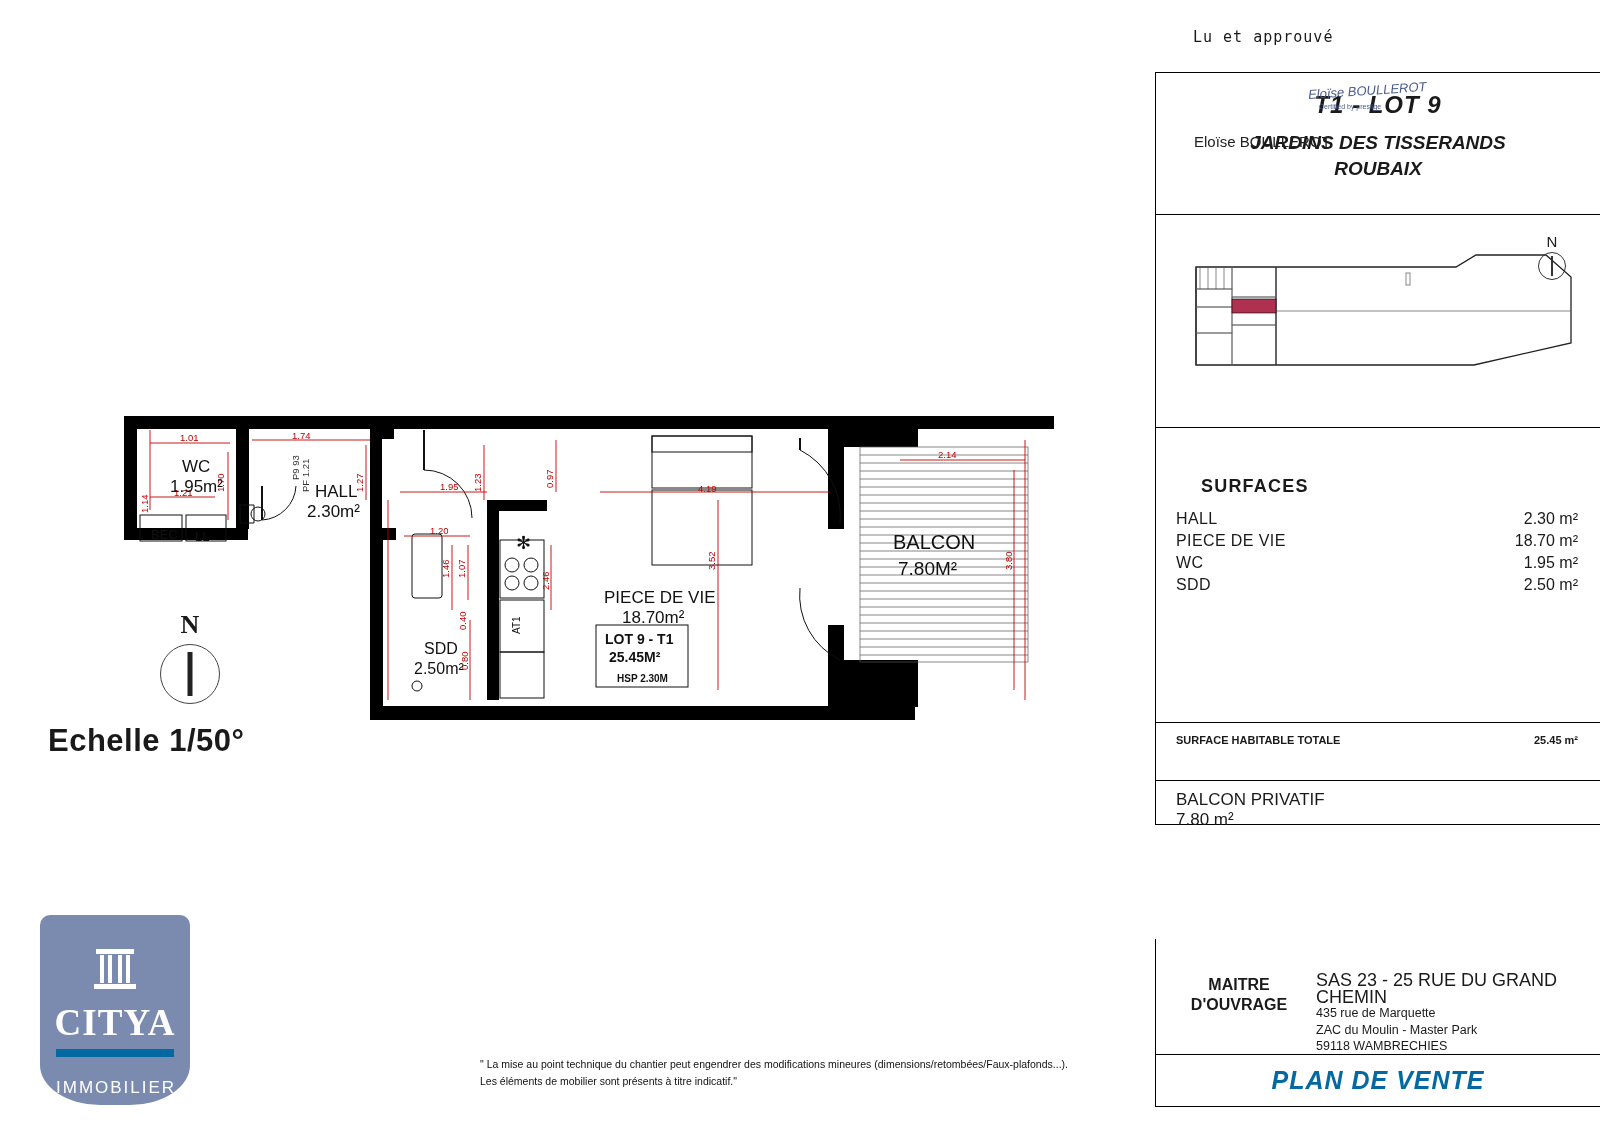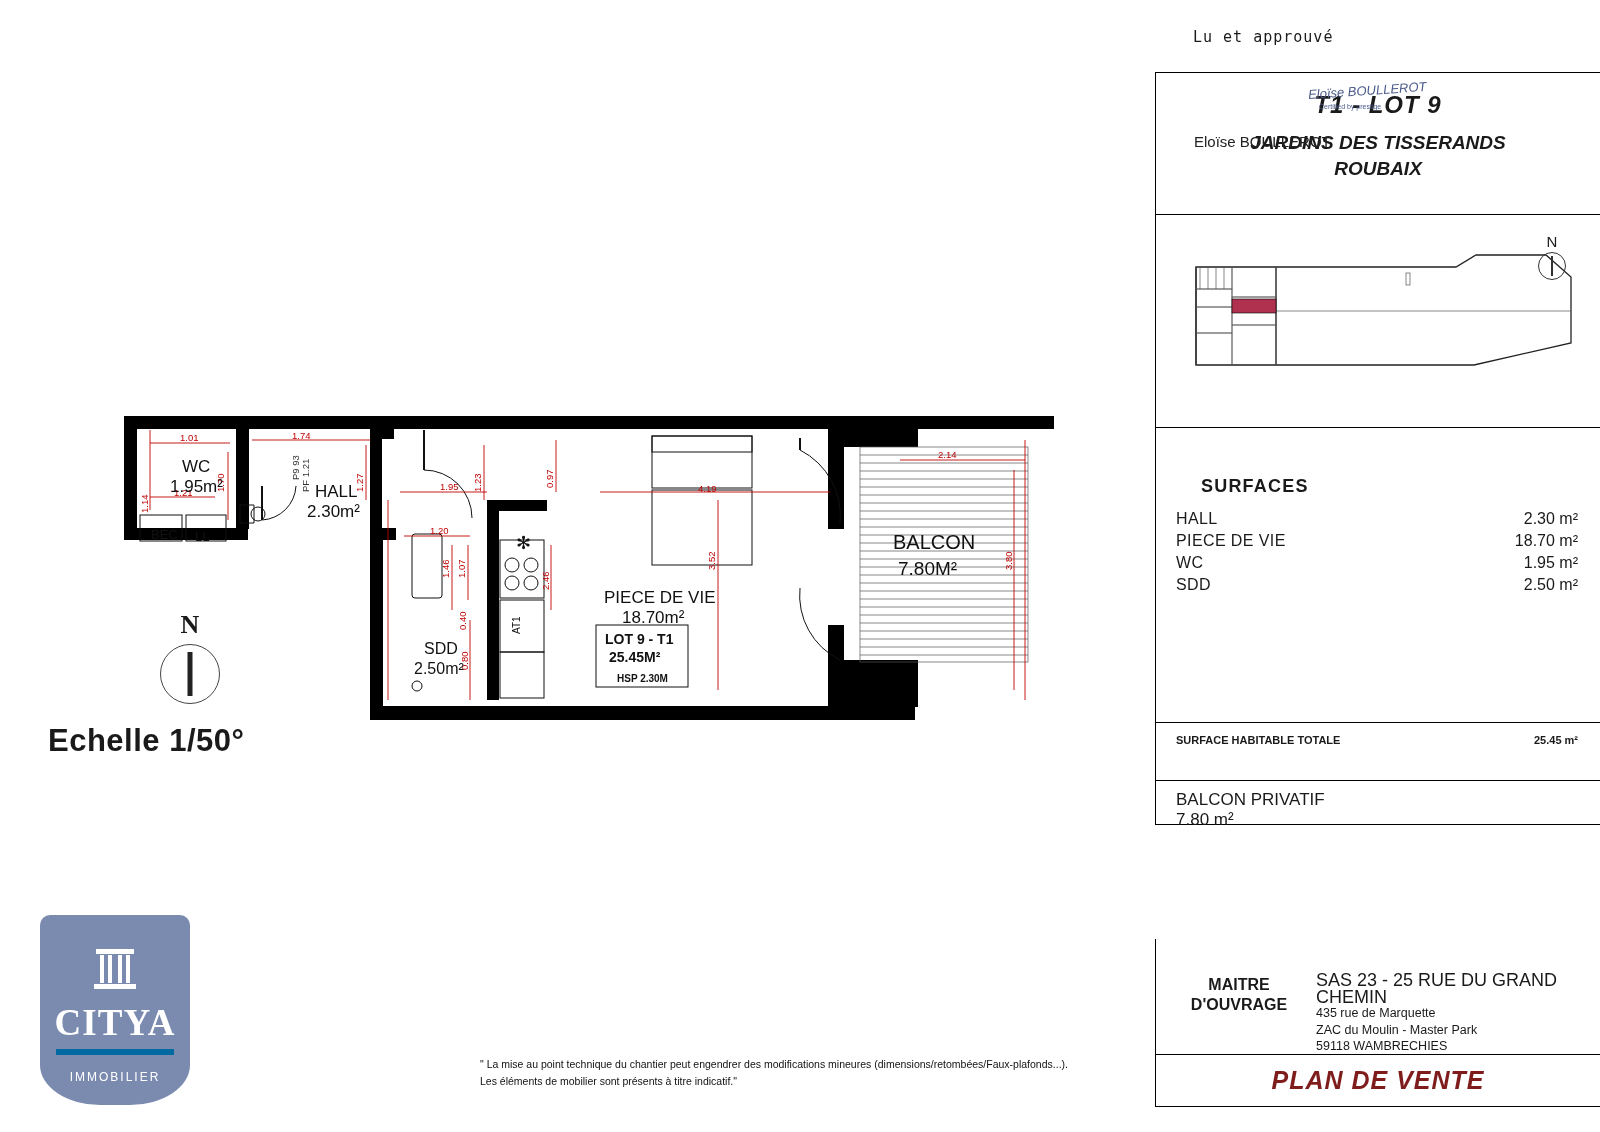--- a/index.html
+++ b/index.html
@@ -36,33 +36,33 @@
   .balcbox .row{position:absolute;left:20px;right:22px;top:10px;display:flex;justify-content:space-between;font-size:17px;flex-direction:column;}
   .privbox{position:absolute;left:0;top:824px;width:444px;height:115px;border:1px solid #000;border-top:none;}
   .privbox .row{position:absolute;left:20px;right:22px;top:14px;display:flex;justify-content:space-between;font-size:17px;}
 
   .maitre{position:absolute;left:0;top:939px;width:444px;height:115px;border:1px solid #000;border-top:none;}
   .maitre .lbl{position:absolute;left:28px;top:36px;width:110px;text-align:center;font-weight:bold;font-size:16px;line-height:20px;}
   .maitre .addr{position:absolute;left:160px;top:26px;font-size:12.5px;line-height:16.5px;}
   .maitre .addr .b{font-weight:normal;font-size:18px;margin-top:7px;}
 
   .plandevente{position:absolute;left:0;top:1054px;width:444px;height:52px;border:1px solid #000;border-top:none;}
-  .plandevente span{position:absolute;width:100%;top:12px;text-align:center;color:#7f1d1d;font-weight:bold;font-style:italic;font-size:25px;letter-spacing:1px;}
+  .plandevente span{position:absolute;width:100%;top:12px;text-align:center;color:#0369a1;font-weight:bold;font-style:italic;font-size:25px;letter-spacing:1px;}
 
   
   .echelle{position:absolute;left:48px;top:723px;font-size:31px;font-weight:bold;letter-spacing:.5px;}
   .north-plan{position:absolute;left:150px;top:610px;width:80px;text-align:center;}
   .north-plan .lbl{font-size:26px;font-weight:600;font-family:"Liberation Serif",serif;}
   .north-plan .circ{width:58px;height:58px;border:1.5px solid #444;border-radius:50%;margin:4px auto 0;position:relative;}
   .north-plan .circ:after{content:"";position:absolute;left:50%;top:7px;width:5px;height:44px;background:#222;transform:translateX(-50%);}
 
   .logo{position:absolute;left:40px;top:915px;width:150px;height:190px;}
   .logo .shield{position:absolute;inset:0;background:#7b8bb0;border-radius:10px 10px 60px 60px / 10px 10px 40px 40px;}
   .logo .city{position:absolute;left:0;right:0;top:86px;text-align:center;color:#fff;font-size:37px;font-weight:bold;letter-spacing:1px;font-family:"Liberation Serif",serif;}
-  .logo .immo{position:absolute;left:16px;right:16px;top:134px;text-align:center;color:#fff;font-size:12px;letter-spacing:2px;border-top:6px solid #0369a1;padding-top:15px;}
+  .logo .immo{position:absolute;left:16px;right:16px;top:134px;text-align:center;color:#fff;font-size:17px;letter-spacing:2px;border-top:8px solid #0369a1;padding-top:21px;}
   .logo .col{position:absolute;left:50%;top:32px;transform:translateX(-50%);width:46px;height:44px;}
 
   .disclaimer{position:absolute;left:480px;top:1056px;width:600px;font-size:10.5px;line-height:17px;color:#111;}
 
   .plan-svg{position:absolute;left:0;top:0;}
   .dimtxt{fill:#c00000;font-size:9.5px;font-family:"Liberation Sans",sans-serif;}
   .roomtxt{font-family:"Liberation Sans",sans-serif;}
 </style>
 </head>
 <body>

